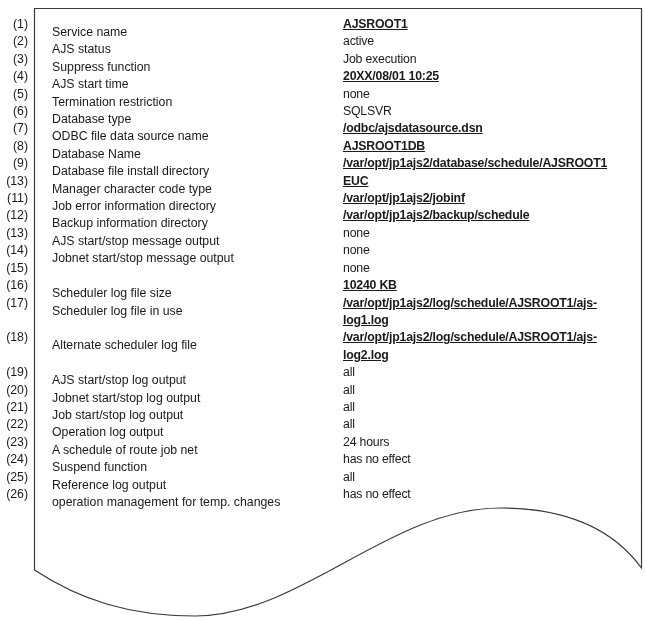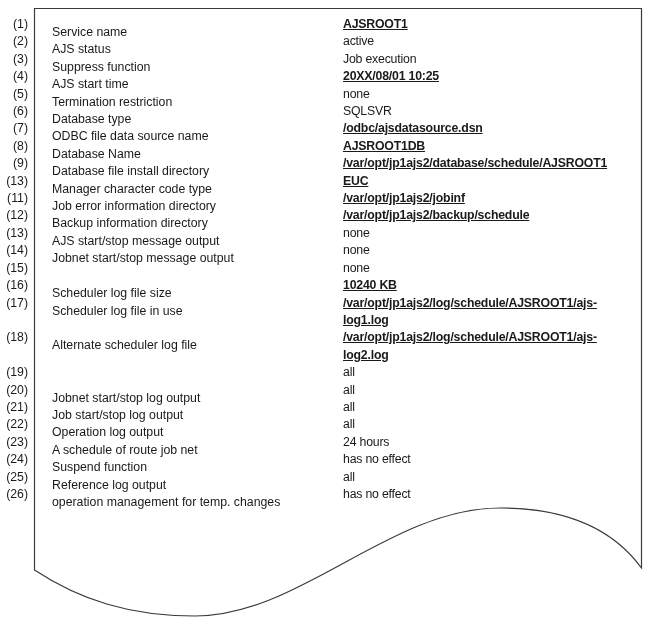--- a/index.html
+++ b/index.html
@@ -146,20 +146,21 @@
 log1.log</div>
       </div>
       <div class="row bold-value">
         <span class="num">(18)</span>
         <span class="label">Alternate scheduler log file</span>
         <div class="value">/var/opt/jp1ajs2/log/schedule/AJSROOT1/ajs-
 log2.log</div>
       </div>
       <div class="row">
         <span class="num">(19)</span>
+        <span class="label">AJS start/stop log output</span>
         <div class="value">all</div>
       </div>
       <div class="row">
         <span class="num">(20)</span>
         <span class="label">Jobnet start/stop log output</span>
         <div class="value">all</div>
       </div>
       <div class="row">
         <span class="num">(21)</span>
         <span class="label">Job start/stop log output</span>

